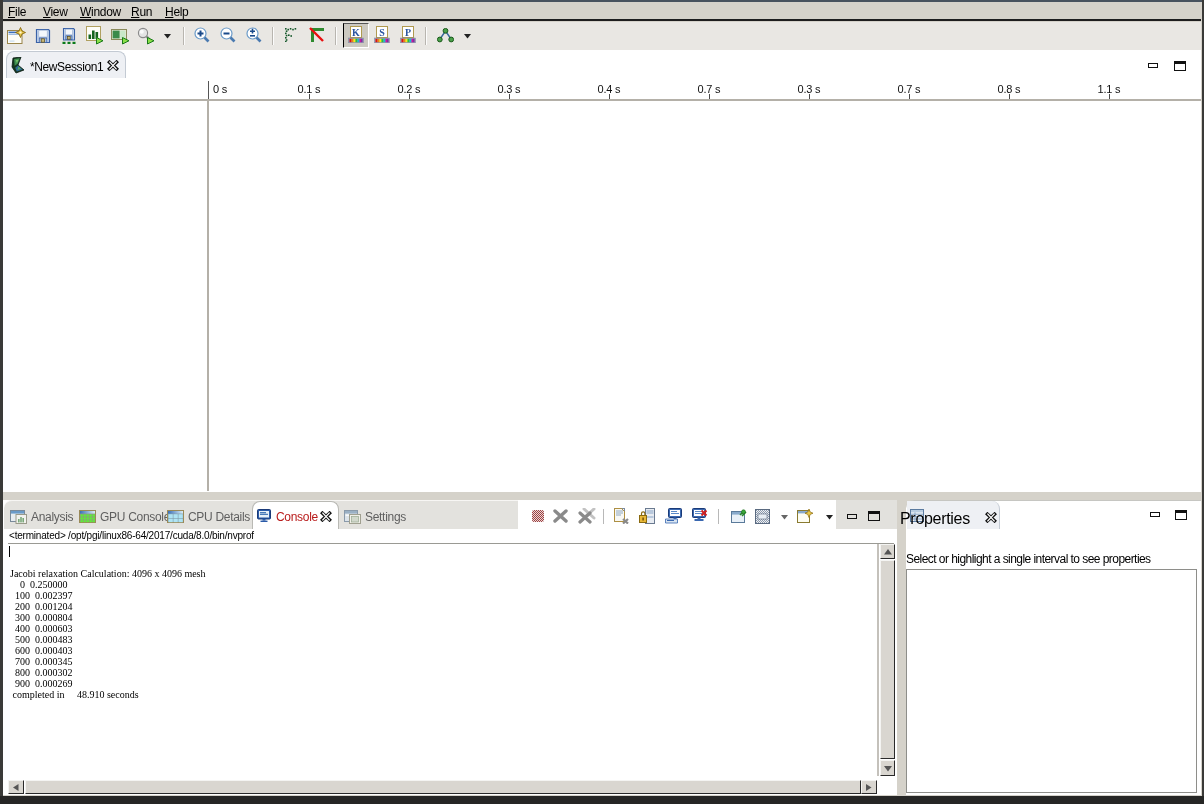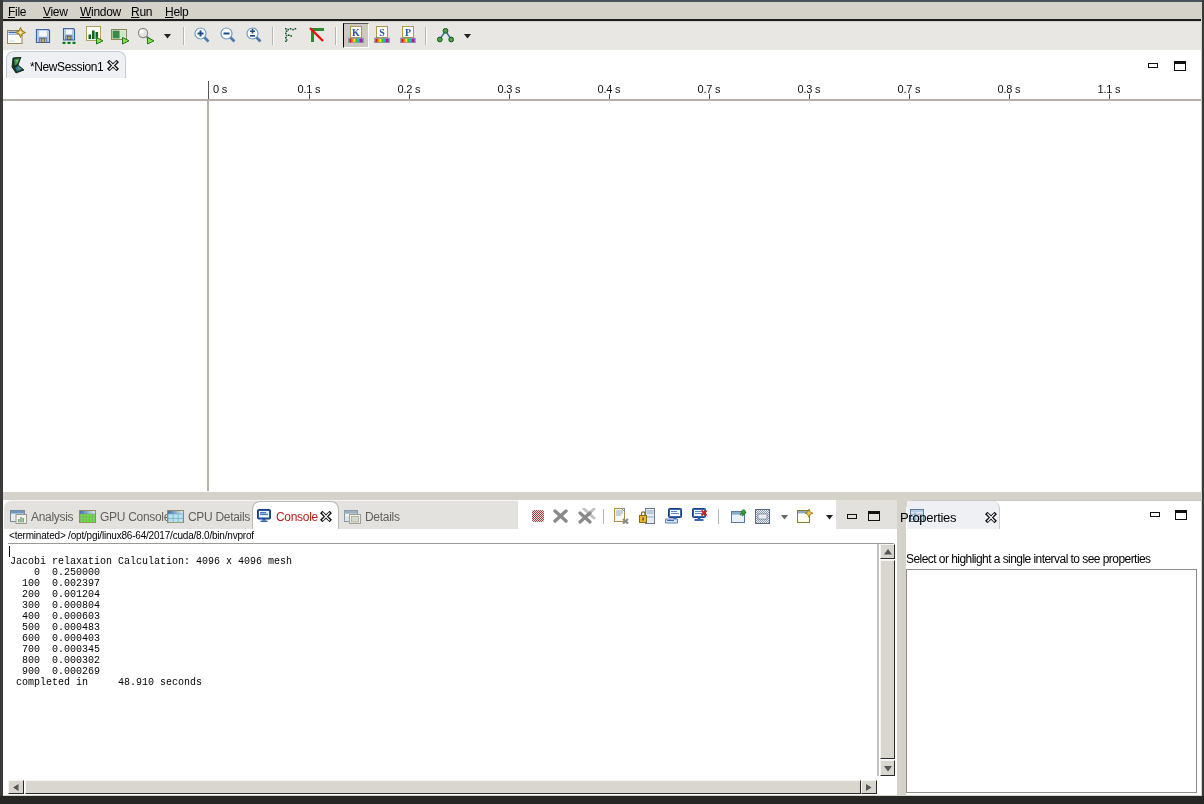--- a/index.html
+++ b/index.html
@@ -227,21 +227,21 @@
 <div class="abs" style="left:3px;top:500px;width:894px;height:295px;background:#fff"></div>
 
 <div class="abs" style="left:4px;top:500px;width:514px;height:29px;background:#e3e2de;border-top:1px solid #f7f6f4;border-radius:8px 0 0 0"></div>
 
 <div class="abs" style="left:252px;top:501px;width:87px;height:28px;background:#fff;border:1px solid #b9b9b4;border-bottom:none;border-radius:8px 8px 0 0"></div>
 
 <span class="graytab" style="left:31px">Analysis</span>
 <span class="graytab" style="left:100px">GPU Console</span>
 <span class="graytab" style="left:188px">CPU Details</span>
 <span class="abs" style="left:276px;top:510px;font-size:12px;color:#b91c1c;letter-spacing:-0.3px">Console</span>
-<span class="graytab" style="left:365px">Details</span>
+<span class="graytab" style="left:365px">Settings</span>
 <div id="btabicons" class="abs" style="left:0;top:0">
 
   <svg class="abs" style="left:10px;top:510px;width:17px;height:14px" viewBox="0 0 17 14">
     <rect x="0.5" y="0.5" width="14" height="11" fill="#e8ecf0" stroke="#7a8a9a"></rect>
     <rect x="1" y="1" width="13" height="2.6" fill="#6a9ac8"></rect>
     <rect x="6" y="4.5" width="10.5" height="9" fill="#f2f2ee" stroke="#9a9a8a"></rect>
     <rect x="8" y="9" width="1.6" height="3.4" fill="#7aa87a"></rect>
     <rect x="10.2" y="7" width="1.6" height="5.4" fill="#7aa87a"></rect>
     <rect x="12.4" y="8" width="1.6" height="4.4" fill="#7aa87a"></rect>
   </svg>
@@ -403,21 +403,21 @@
       <path d="M0 0 h7 L3.5 4.5 Z" fill="#222"></path>
     </svg>
 
   <div class="abs" style="left:847px;top:514px;width:10px;height:5px;border:1.5px solid #111"></div>
   <div class="abs" style="left:868px;top:511px;width:12px;height:10px;border:1.5px solid #111;border-top-width:3px"></div>
 </div>
 
 <div class="abs" style="left:9px;top:530px;font-size:10px;letter-spacing:-0.2px;color:#000">&lt;terminated&gt; /opt/pgi/linux86-64/2017/cuda/8.0/bin/nvprof</div>
 
 <div class="abs" style="left:8px;top:543px;width:886px;height:1px;background:#9a9a94"></div>
-<div class="abs" style="left:10px;top:556px;width:860px;font-family:Liberation Mono, monospace;font-size:10px;line-height:11px;color:#000;white-space:pre">Jacobi relaxation Calculation: 4096 x 4096 mesh
+<div class="abs" style="left:10px;top:568px;width:860px;font-family:Liberation Serif, serif;font-size:10px;line-height:11px;color:#000;white-space:pre">Jacobi relaxation Calculation: 4096 x 4096 mesh
     0  0.250000
   100  0.002397
   200  0.001204
   300  0.000804
   400  0.000603
   500  0.000483
   600  0.000403
   700  0.000345
   800  0.000302
   900  0.000269
@@ -451,21 +451,21 @@
 
 <div class="abs" style="left:897px;top:500px;width:9px;height:296px;background:#d5d2ca"></div>
 
 <div class="abs" style="left:906px;top:500px;width:295px;height:295px;background:#fff;border-top:1px solid #c6c6c2;border-radius:8px 0 0 0"></div>
 <div class="abs" style="left:907px;top:501px;width:93px;height:28px;background:#eef0f4;border:1px solid #c3cad3;border-top:none;border-left:none;border-bottom:none;border-radius:0 8px 0 0"></div>
 <svg id="propicon" class="abs" style="left:910px;top:509px;width:14px;height:13px" viewBox="0 0 14 13">
   <rect x="0.5" y="0.5" width="13" height="12" fill="#f0f4f8" stroke="#5a7aa0"></rect>
   <rect x="1" y="1" width="12" height="2.4" fill="#b8cce0"></rect>
   <path d="M1 5.2 h12 M1 7.6 h12 M1 10 h12 M5 3.5 v9" stroke="#7a9ac0" stroke-width="0.9" fill="none"></path>
 </svg>
-<span class="abs" style="left:900px;top:510px;font-size:13px;color:#000;letter-spacing:-0.3px">Properties</span>
+<span class="abs" style="left:900px;top:510px;font-size:16px;color:#000;letter-spacing:-0.3px">Properties</span>
 <svg class="abs" id="tabx2" style="left:985px;top:512px;width:12px;height:11px" viewBox="0 0 12 11">
   <path d="M1.2 1 L10.8 10 M10.8 1 L1.2 10" stroke="#111" stroke-width="3.4"></path>
     <path d="M2.4 1.6 L9.6 9.4 M9.6 1.6 L2.4 9.4" stroke="#fdfdfd" stroke-width="1.4"></path>
 </svg>
 
 <div class="abs" style="left:1150px;top:512px;width:10px;height:5px;border:1.5px solid #111"></div>
 <div class="abs" style="left:1175px;top:510px;width:12px;height:10px;border:1.5px solid #111;border-top-width:3px"></div>
 <div class="abs" style="left:906px;top:552px;font-size:12px;letter-spacing:-0.55px;color:#000">Select or highlight a single interval to see properties</div>
 <div class="abs" style="left:906px;top:569px;width:291px;height:224px;background:#fff;border:1px solid #8e8e8a"></div>
 

